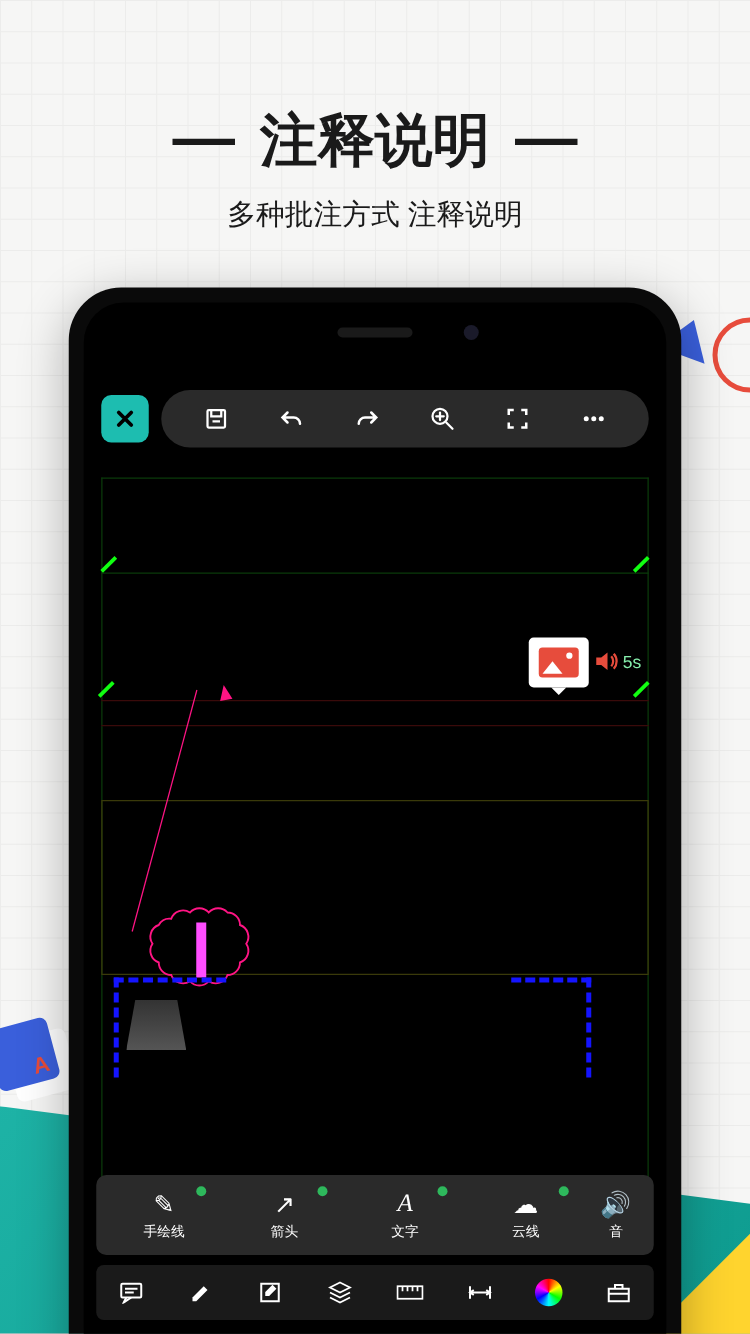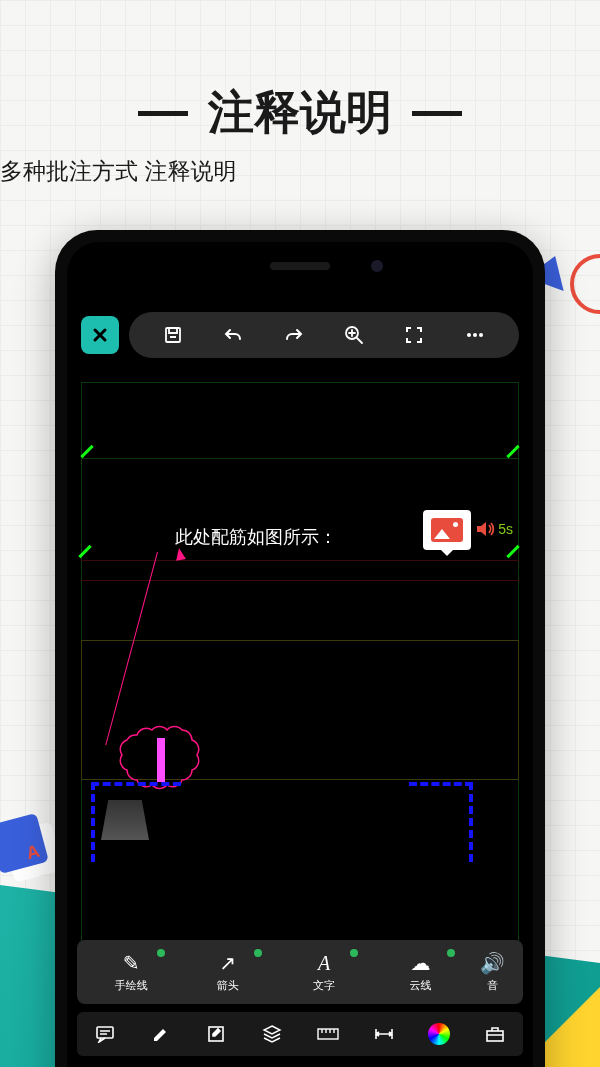--- a/index.html
+++ b/index.html
@@ -6,21 +6,21 @@
 body{width:600px;height:1067px;background:#f5f5f5;position:relative;overflow:hidden}
 .bg-blueprint{position:absolute;inset:0;background:#f8f8f5;background-image:linear-gradient(#e0e0dd 1px,transparent 1px),linear-gradient(90deg,#e0e0dd 1px,transparent 1px);background-size:25px 25px;opacity:.4}
 .bg-teal{position:absolute;left:0;bottom:0;width:100%;height:260px;background:linear-gradient(135deg,#1fb5a8 0%,#0e9b8f 100%);clip-path:polygon(0 30%,100% 60%,100% 100%,0 100%)}
 .decor-triangle{position:absolute;right:-20px;bottom:-20px;width:120px;height:120px;background:#ffd42e;clip-path:polygon(0 100%,100% 0,100% 100%)}
 .decor-translate{position:absolute;left:8px;bottom:190px;width:50px;height:50px;background:#fff;border-radius:6px;transform:rotate(-15deg);display:flex;align-items:center;justify-content:center;color:#e74c3c;font-weight:bold;font-size:18px}
 .decor-translate::before{content:'';position:absolute;left:-12px;top:-12px;width:50px;height:50px;background:#3a5fdb;border-radius:6px;z-index:-1}
 .decor-circle{position:absolute;right:-30px;top:254px;width:60px;height:60px;border:4px solid #e74c3c;border-radius:50%}
 .decor-arrow{position:absolute;right:30px;top:255px;width:0;height:0;border-left:20px solid transparent;border-right:20px solid transparent;border-bottom:30px solid #3a5fdb;transform:rotate(20deg)}
 .hero-title{position:absolute;top:82px;left:0;right:0;text-align:center;font-size:46px;font-weight:900;color:#1a1a1a;display:flex;align-items:center;justify-content:center;gap:20px}
 .hero-title::before,.hero-title::after{content:'';width:50px;height:5px;background:#1a1a1a}
-.hero-sub{position:absolute;top:156px;left:0;right:0;text-align:left;font-size:23px;color:#1a1a1a}
+.hero-sub{position:absolute;top:156px;left:0;right:0;text-align:center;font-size:23px;color:#1a1a1a}
 .phone{position:absolute;top:230px;left:55px;width:490px;height:900px;background:#0a0a0a;border-radius:42px;padding:12px;box-shadow:0 10px 40px rgba(0,0,0,.3)}
 .phone-inner{width:100%;height:100%;background:#000;border-radius:32px;position:relative;overflow:hidden}
 .speaker{position:absolute;top:20px;left:50%;transform:translateX(-50%);width:60px;height:8px;background:#1a1a1a;border-radius:4px}
 .camera{position:absolute;top:18px;right:150px;width:12px;height:12px;background:#1a1a2a;border-radius:50%}
 .screen{position:absolute;top:56px;left:0;right:0;bottom:56px;background:#000}
 .top-bar{position:absolute;top:14px;left:14px;right:14px;display:flex;align-items:center;gap:10px}
 .close-btn{width:38px;height:38px;background:#1dbdb0;border-radius:8px;display:flex;align-items:center;justify-content:center;color:#000;font-size:20px}
 .action-bar{flex:1;height:46px;background:#2a2a2a;border-radius:23px;display:flex;align-items:center;justify-content:space-around;padding:0 14px}
 .action-bar .ico{color:#fff;font-size:18px;display:flex;align-items:center;justify-content:center;width:30px;height:30px;cursor:pointer}
 .canvas{position:absolute;top:72px;left:0;right:0;bottom:120px}
@@ -35,21 +35,21 @@
 .red-line{position:absolute;top:190px;left:14px;right:14px;height:1px;background:#3a0a0a}
 .red-line2{position:absolute;top:210px;left:14px;right:14px;height:1px;background:#3a0a0a}
 .yellow-box{position:absolute;top:270px;left:14px;right:14px;height:140px;border:1px solid #3a3a0a}
 .annotation-text{position:absolute;top:155px;left:108px;color:#fff;font-size:18px}
 .img-badge{position:absolute;top:140px;right:62px;width:48px;height:40px;background:#fff;border-radius:4px;display:flex;align-items:center;justify-content:center}
 .img-badge::after{content:'';position:absolute;bottom:-6px;left:50%;transform:translateX(-50%);border-left:6px solid transparent;border-right:6px solid transparent;border-top:6px solid #fff}
 .img-ico{width:32px;height:24px;background:#e74c3c;border-radius:3px;position:relative}
 .img-ico::after{content:'';position:absolute;bottom:3px;left:3px;width:0;height:0;border-left:8px solid transparent;border-right:8px solid transparent;border-bottom:10px solid #fff}
 .img-ico::before{content:'';position:absolute;top:4px;right:5px;width:5px;height:5px;background:#fff;border-radius:50%}
 .sound-ico{position:absolute;top:148px;right:20px;color:#e74c3c;font-size:22px;display:flex;align-items:center}
-.sound-label{color:#84cc16;font-size:14px;margin-left:2px}
+.sound-label{color:#86efac;font-size:14px;margin-left:2px}
 .arrow-line{position:absolute;top:182px;left:90px;width:1px;height:200px;background:#ff1484;transform:rotate(15deg);transform-origin:top}
 .arrow-head{position:absolute;top:178px;left:108px;width:0;height:0;border-left:5px solid transparent;border-right:5px solid transparent;border-bottom:12px solid #ff1484;transform:rotate(-10deg)}
 .cloud{position:absolute;top:345px;left:50px;width:100px;height:90px}
 .cloud svg{width:100%;height:100%}
 .pink-bar{position:absolute;top:368px;left:90px;width:8px;height:44px;background:#ff4dff}
 .blue-corner{position:absolute;border:4px dashed #1414ff}
 .bc-l{top:412px;left:24px;width:90px;height:80px;border-right:none;border-bottom:none}
 .bc-r{top:412px;right:60px;width:64px;height:80px;border-left:none;border-bottom:none}
 .gray-shape{position:absolute;top:430px;left:34px;width:48px;height:40px;background:linear-gradient(#333,#555);clip-path:polygon(15% 0,85% 0,100% 100%,0 100%)}
 .annotate-bar{position:absolute;bottom:58px;left:10px;right:10px;height:64px;background:#2a2a2a;border-radius:8px;display:flex;align-items:center;padding:0 6px}
@@ -134,21 +134,20 @@
         <div class="grid-line gl-v1"></div>
         <div class="grid-line gl-v2"></div>
         <div class="mark-green mg1"></div>
         <div class="mark-green mg2"></div>
         <div class="mark-green mg3"></div>
         <div class="mark-green mg4"></div>
         <div class="red-line"></div>
         <div class="red-line2"></div>
         <div class="yellow-box"></div>
 
-        <div class="annotation-text">此处配筋如图所示：</div>
         <div class="img-badge">
             <div class="img-ico"></div>
           </div>
         <div class="sound-ico">
           <svg width="22" height="22" viewBox="0 0 22 22" fill="#e74c3c">
               <path d="M3 8v6h4l5 4V4L7 8H3z"></path>
               <path d="M15 7a6 6 0 010 8M17 5a9 9 0 010 12" fill="none" stroke="#e74c3c" stroke-width="1.8"></path>
             </svg>
           <span class="sound-label">5s</span>
         </div>

